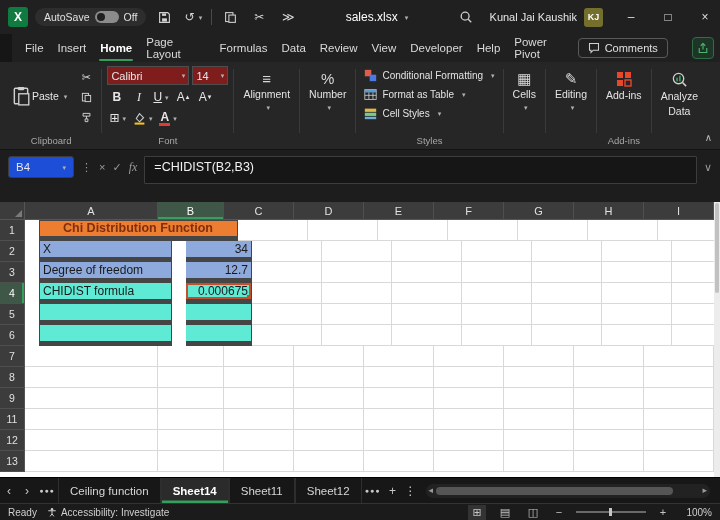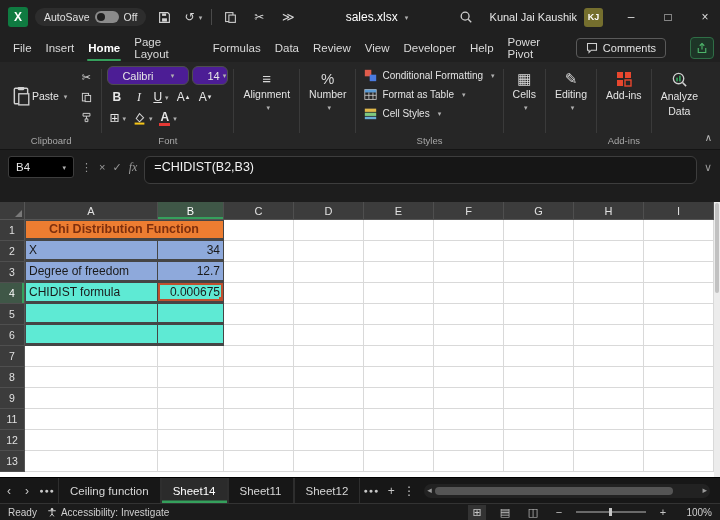--- a/index.html
+++ b/index.html
@@ -26,21 +26,21 @@
     color: #d8d8d8; font-size: 12px; gap: 1px; }
   .vsep { width: 1px; height: 16px; background: #4a4a4a; }
   .filetitle { display: flex; align-items: center; gap: 4px; font-size: 12px; color: #fff; }
   .userchip { display: flex; align-items: center; gap: 7px; font-size: 11px; color: #e6e6e6; padding: 0 6px; }
   .avatar { width: 19px; height: 19px; border-radius: 3px; background: #756f2e; color: #fff;
     font-size: 9px; font-weight: bold; display: flex; align-items: center; justify-content: center; }
   .winbtn { width: 30px; height: 34px; display: flex; align-items: center; justify-content: center;
     font-size: 12px; color: #dcdcdc; }
 
   
-  .tabrow { position: absolute; top: 34px; left: 0; right: 0; height: 28px; background: #202020;
+  .tabrow { position: absolute; top: 34px; left: 12px; right: 0; height: 28px; background: #202020;
     display: flex; align-items: center; padding: 0 6px; }
   .mtab { padding: 0 7px; height: 28px; display: flex; align-items: center; font-size: 11.5px;
     color: #dadada; position: relative; }
   .mtab.active { color: #fff; font-weight: bold; }
   .mtab.active::after { content: ""; position: absolute; left: 6px; right: 6px; bottom: 1px;
     height: 2.5px; background: #35a05c; border-radius: 2px; }
   .comments { display: flex; align-items: center; gap: 5px; border: 1px solid #5a5a5a; border-radius: 4px;
     padding: 3px 9px; font-size: 11px; color: #e0e0e0; margin-right: 24px; }
   .sharebtn { width: 24px; height: 22px; border: 1px solid #2f6e46; background: #1d3527; border-radius: 4px;
     display: flex; align-items: center; justify-content: center; }
@@ -54,22 +54,22 @@
     font-size: 9.5px; color: #a8a8a8; }
   
   .clipwrap { display: flex; gap: 3px; }
   .paste { display: flex; flex-direction: row; align-items: center; gap: 2px; font-size: 10.5px;
     padding: 3px 6px; color: #e6e6e6; }
   .smallcol { display: flex; flex-direction: column; gap: 3px; padding-top: 3px; }
   .smallcol button { height: 17px; width: 20px; font-size: 11px; color: #d8d8d8;
     display: flex; align-items: center; justify-content: center; }
   
   .frow { display: flex; align-items: center; gap: 3px; margin-bottom: 3px; }
-  .combo { background: #4c1d95; border: 1px solid #4d4d4d; border-radius: 6px; height: 19px;
-    display: flex; align-items: center; justify-content: space-between; padding: 0 14px; font-size: 11px; }
+  .combo { background: #7f1d1d; border: 1px solid #4d4d4d; border-radius: 0; height: 19px;
+    display: flex; align-items: center; justify-content: space-between; padding: 0 3px; font-size: 11px; }
   .fontname { width: 82px; }
   .fontsize { width: 36px; }
   .fmt { height: 18px; min-width: 19px; display: flex; align-items: center; justify-content: center;
     font-size: 12px; color: #e6e6e6; padding: 0 2px; }
   .fmt.b { font-weight: bold; }
   .fmt.i { font-style: italic; font-family: "Liberation Serif", serif; }
   .ul { text-decoration: underline; }
   .fmt sup { font-size: 7px; margin-left: 1px; }
   .fcA { border-bottom: 3px solid #e53935; line-height: 1; padding: 0 1px; font-weight: bold; }
   
@@ -78,45 +78,45 @@
   .bicon { font-size: 15px; line-height: 1; color: #d8d8d8; }
   .blabel { line-height: 1.1; }
   
   .stylerow { display: flex; align-items: center; gap: 5px; height: 19px; font-size: 10px;
     color: #e3e3e3; padding: 0 3px; white-space: nowrap; }
   .ribcollapse { position: absolute; right: 8px; bottom: 6px; font-size: 10px; color: #bbb; }
 
   
   .fbar { position: absolute; top: 150px; left: 0; right: 0; height: 52px; background: #1d1d1d;
     display: flex; align-items: flex-start; gap: 7px; padding: 6px 8px; }
-  .namebox { width: 66px; height: 22px; background: #000000; border: 1px solid #3d3d3d; border-radius: 3px;
+  .namebox { width: 66px; height: 22px; background: #1d4ed8; border: 1px solid #3d3d3d; border-radius: 3px;
     display: flex; align-items: center; justify-content: space-between; padding: 0 7px; font-size: 11.5px; }
   .fbicon { height: 22px; display: flex; align-items: center; color: #9a9a9a; font-size: 11px; }
   .fbicon.fx { font-family: "Liberation Serif", serif; font-style: italic; font-size: 12px; }
-  .finput { flex: 1; height: 28px; background: #161616; border: 1px solid #3d3d3d; border-radius: 6px;
+  .finput { flex: 1; height: 28px; background: #161616; border: 1px solid #3d3d3d; border-radius: 1px;
     padding: 3px 9px; font-size: 12.5px; color: #f2f2f2; }
 
   
   .grid { position: absolute; top: 202px; left: 0; width: 720px; height: 275px; background: #fff;
     overflow: hidden; color: #1a1a1a; }
   .hrow { display: flex; height: 18px; }
   .corner { width: 25px; background: #3c3c3c; border-right: 1px solid #555; border-bottom: 1px solid #555;
     position: relative; }
   .corner::after { content: ""; position: absolute; right: 2px; bottom: 2px;
     border-left: 7px solid transparent; border-bottom: 7px solid #7a7a7a; }
   .colh { background: #3c3c3c; border-right: 1px solid #4f4f4f; border-bottom: 1px solid #555;
     font-size: 11px; color: #e0e0e0; display: flex; align-items: center; justify-content: center; }
   .colh.sel { background: #3f5747; box-shadow: inset 0 -2px 0 #35a05c; color: #fff; }
   .cA { width: 133px; } .cB { width: 66px; } .cO { width: 70px; } .cM { width: 199px; }
   .row { display: flex; height: 21px; }
   .rowh { width: 25px; background: #3c3c3c; border-right: 1px solid #555; border-bottom: 1px solid #4f4f4f;
     font-size: 10.5px; color: #e0e0e0; display: flex; align-items: center; justify-content: center; }
   .rowh.sel { background: #3f5747; box-shadow: inset -2px 0 0 #35a05c; color: #fff; }
-  .cell { border-right: 1px solid #d9d9d9; border-bottom: 3px solid #be185d; font-size: 12px;
-    padding: 0 4px; display: flex; align-items: center; overflow: hidden; white-space: nowrap; }
+  .cell { border-right: 1px solid #d9d9d9; border-bottom: 5px solid #be185d; font-size: 12px;
+    padding: 0 4px; display: flex; align-items: center; overflow: hidden; white-space: nowrap; margin-left: 14px; }
   .num { justify-content: flex-end; padding-right: 3px; }
   .dkb { border-right-color: #454545; border-bottom-color: #454545; }
   .bl { box-shadow: inset 1px 0 0 #454545; }
   .fill-orange { background: #ED7D31; }
   .fill-blue { background: #8EA9DB; }
   .fill-green { background: #5eead4; }
   .titlecell { justify-content: center; font-weight: bold; font-size: 12.5px; color: #7E2F0D;
     box-shadow: inset 1px 1px 0 #454545; }
   .selcell { box-shadow: inset 0 0 0 2px #C0502E; position: relative; }
   .selcell::after { content: ""; position: absolute; right: 0; bottom: 0; width: 4px; height: 4px;
@@ -136,21 +136,21 @@
   .vthumb { width: 4px; margin: 1px; height: 90px; background: #c1c1c1; border-radius: 2px; }
 
   
   .sheetbar { position: absolute; top: 477px; left: 0; right: 0; height: 26px; background: #171717;
     display: flex; align-items: center; border-top: 1px solid #000; }
   .snav { width: 18px; height: 100%; display: flex; align-items: center; justify-content: center;
     color: #c8c8c8; font-size: 12px; }
   .snav.dots { font-size: 7px; letter-spacing: 1px; width: 22px; }
   .sheettab { padding: 0 11px; height: 100%; display: flex; align-items: center;
     border-right: 1px solid #2e2e2e; border-left: 1px solid #2e2e2e; font-size: 11.5px; color: #d6d6d6; }
-  .sheettab.active { background: #2b2b2b; color: #fff; font-weight: normal;
+  .sheettab.active { background: #2b2b2b; color: #fff; font-weight: bold;
     box-shadow: inset 0 -2.5px 0 #35a05c; }
   .hscroll { flex: 1; height: 14px; margin: 0 10px 0 6px; background: #222; border-radius: 7px;
     display: flex; align-items: center; padding: 0 3px; gap: 3px; }
   .sarrow { color: #9a9a9a; font-size: 9px; line-height: 1; }
   .hthumb { flex: 1; height: 8px; background: #555; border-radius: 4px; margin-right: 26px; }
 
   
   .statusbar { position: absolute; top: 503px; left: 0; right: 0; height: 17px; background: #1b1b1b;
     border-top: 1px solid #333; display: flex; align-items: center; padding: 0 8px; gap: 10px;
     font-size: 10px; color: #cfcfcf; }

